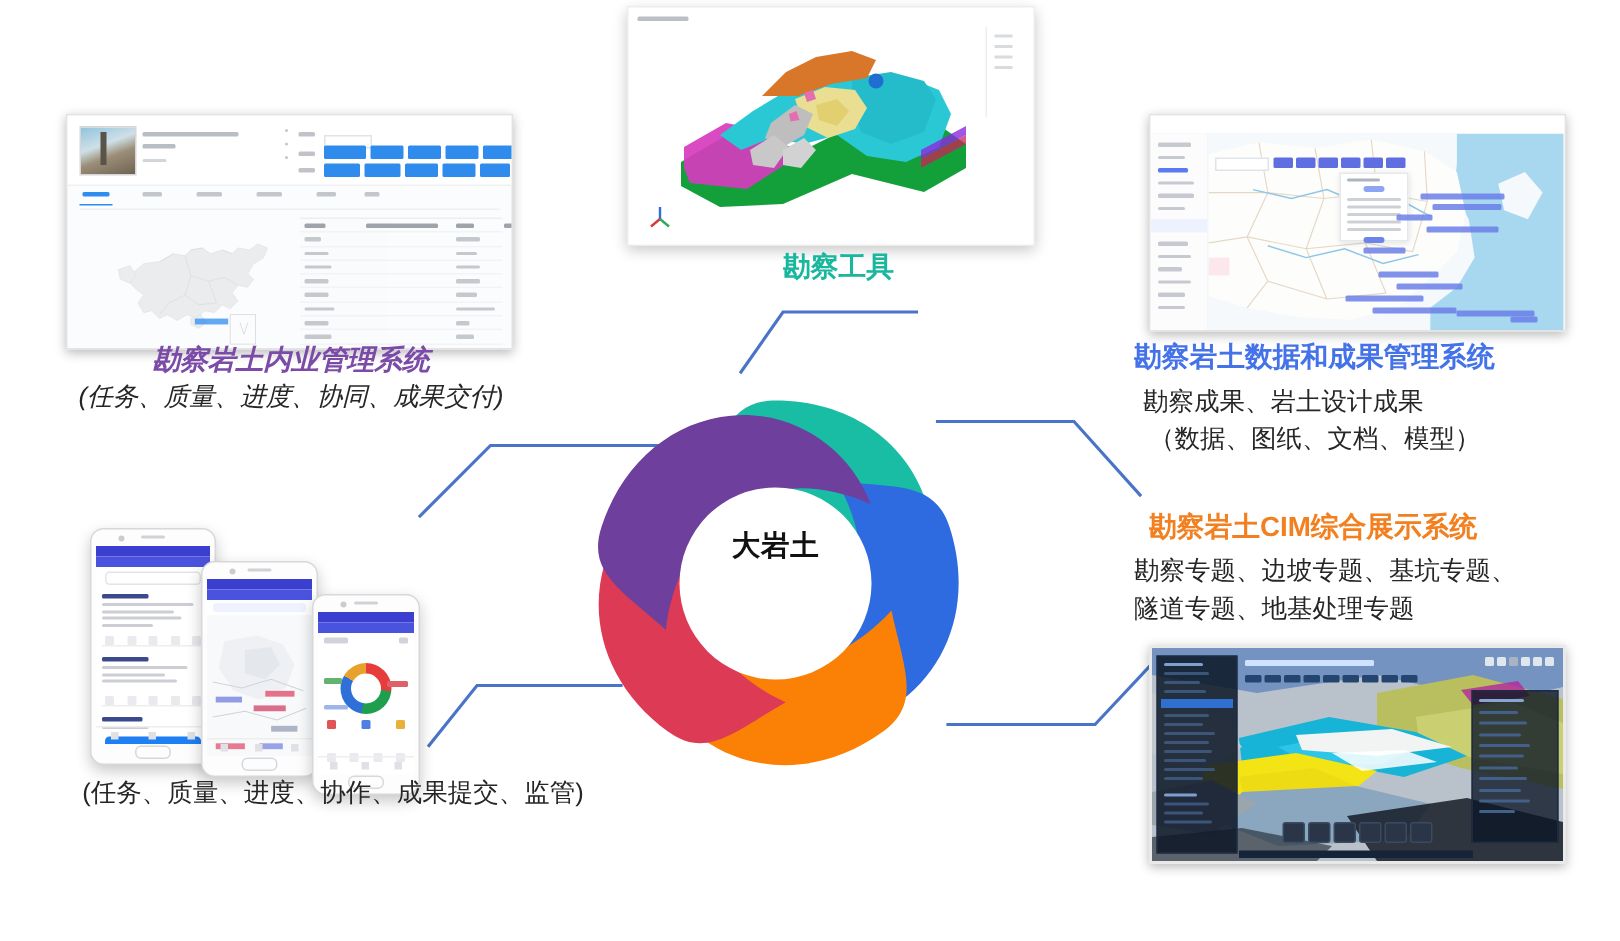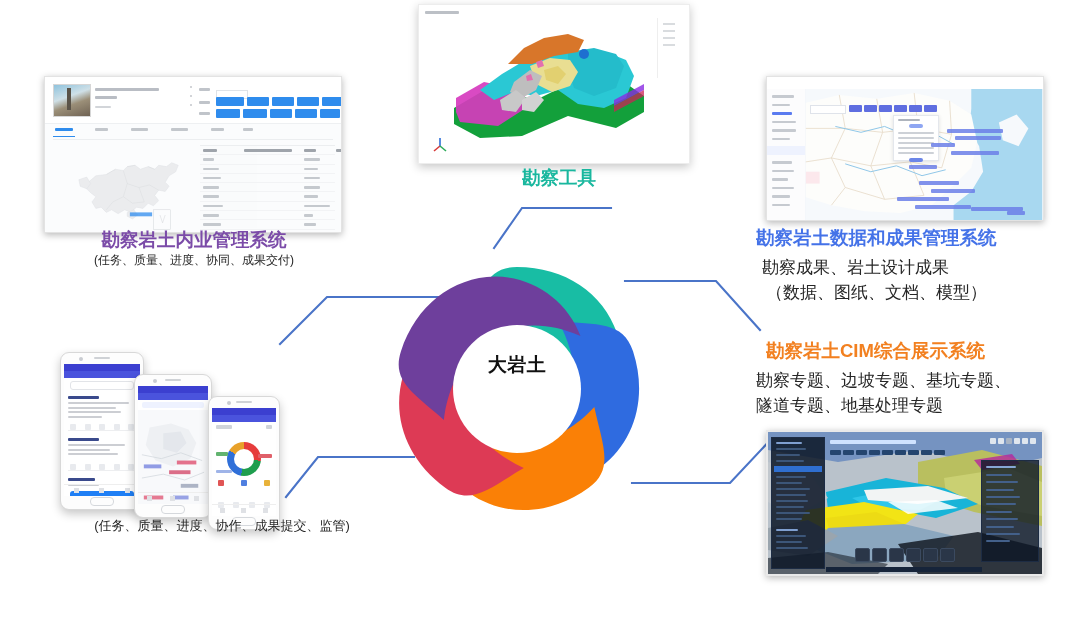--- a/index.html
+++ b/index.html
@@ -686,38 +686,38 @@
           </g>
         </g>
         <circle cx="0" cy="0" r="64" fill="#ffffff"></circle>
       </g>
     </svg>
     <div class="center-text" style="top:95px; font-size:19px;">
       <div>大岩土</div>
     </div>
   </div>
 
-  <div class="caption" style="left:24px; top:228px; width:340px;">
+  <div class="caption" style="left:24px; top:228px; width:340px;font-style:italic;">
     <div class="cap-title" style="color:#7B4BA8; font-size:18.5px;">勘察岩土内业管理系统</div>
-    <div class="cap-line" style="font-size:12px;">(任务、质量、进度、协同、成果交付)</div>
+    <div class="cap-line" style="font-size:17px;">(任务、质量、进度、协同、成果交付)</div>
   </div>
 
   <div class="caption" style="left:460px; top:166px; width:300px; text-align:left;">
     <div class="cap-title" style="color:#19B79E; font-size:18.5px; padding-left:62px;">勘察工具</div>
   </div>
 
   <div class="caption" style="left:742px; top:226px; width:340px; text-align:left;">
     <div class="cap-title" style="color:#4472E8; font-size:18.5px; padding-left:14px;">勘察岩土数据和成果管理系统</div>
     <div class="cap-line" style="font-size:17px; margin-top:5px; padding-left:20px;">勘察成果、岩土设计成果</div>
     <div class="cap-line" style="font-size:17px; padding-left:24px;">（数据、图纸、文档、模型）</div>
   </div>
 
   <div class="caption" style="left:742px; top:339px; width:340px; text-align:left;">
     <div class="cap-title" style="color:#F28020; font-size:18.5px; padding-left:24px;">勘察岩土CIM综合展示系统</div>
     <div class="cap-line" style="font-size:17px; margin-top:5px; padding-left:14px;">勘察专题、边坡专题、基坑专题、</div>
     <div class="cap-line" style="font-size:17px; padding-left:14px;">隧道专题、地基处理专题</div>
   </div>
 
   <div class="caption" style="left:22px; top:516px; width:400px;">
-    <div class="cap-line" style="font-size:13px;">(任务、质量、进度、协作、成果提交、监管)</div>
+    <div class="cap-line" style="font-size:17px;">(任务、质量、进度、协作、成果提交、监管)</div>
   </div>
 
 </div>
 
 </body></html>

